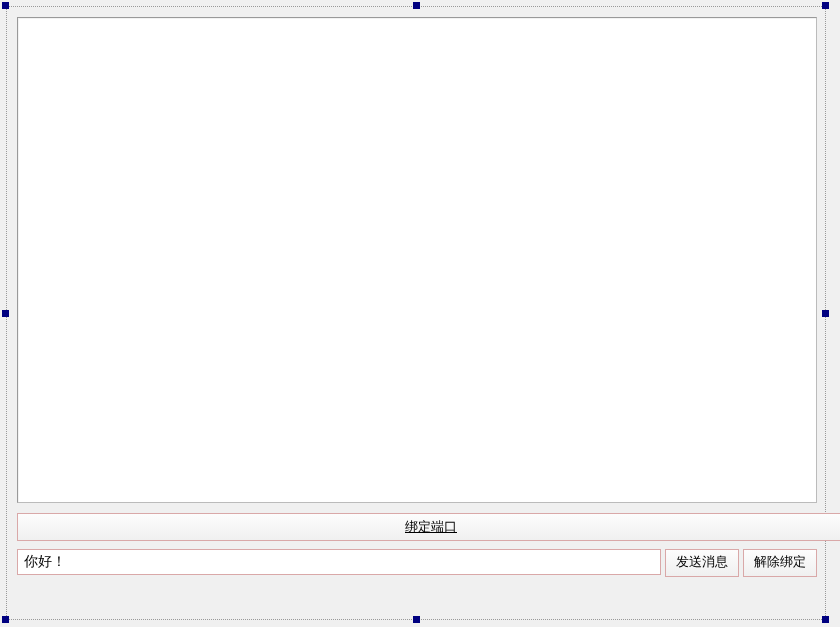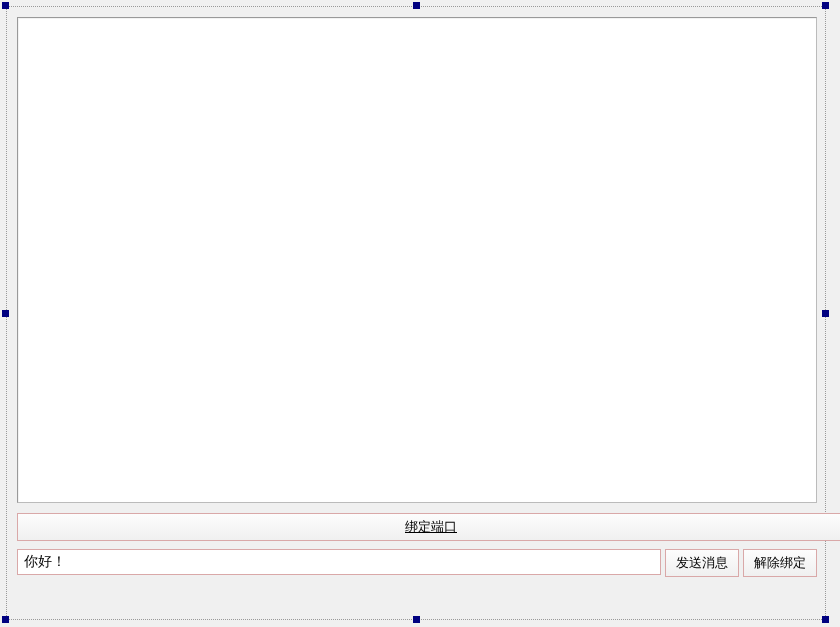--- a/index.html
+++ b/index.html
@@ -78,20 +78,21 @@
       border: 1px solid #d9a8a8;
       background: #fff;
       font-family: inherit;
       font-size: 14px;
       color: #000;
       outline: none;
     }
     .btn-small {
       flex: 0 0 auto;
       min-width: 74px;
+      font-family: Liberation Mono, monospace;
     }
     
     .handle {
       position: absolute;
       width: 7px;
       height: 7px;
       background: #000080;
       border: 1px solid #000080;
       z-index: 10;
     }

